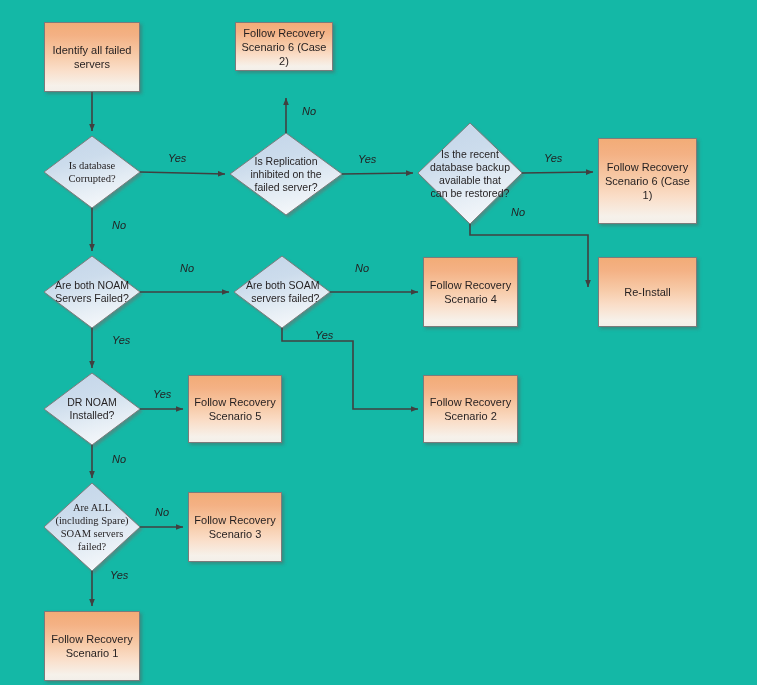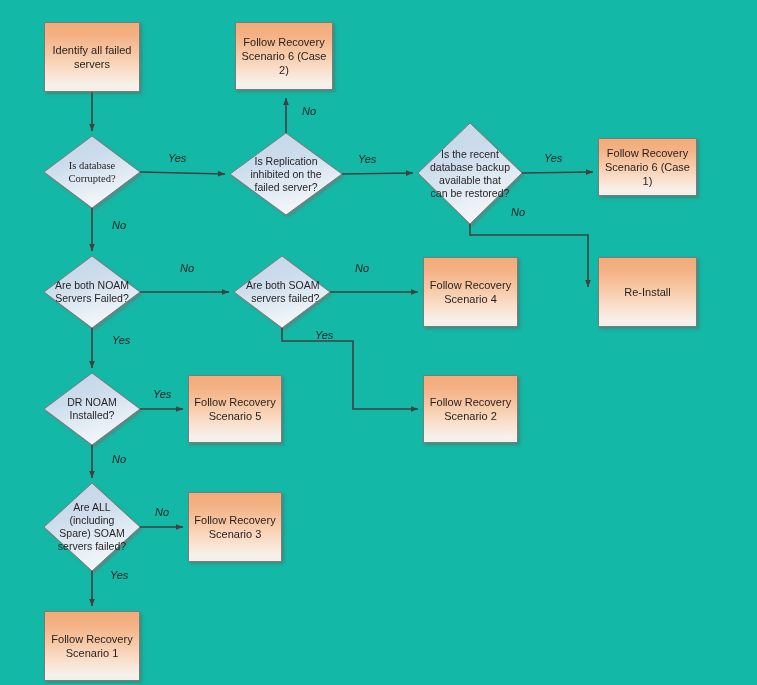--- a/index.html
+++ b/index.html
@@ -118,25 +118,25 @@
       <path d="M92,445 L92,478" marker-end="url(#arrow)"></path>
       <path d="M140,527 L183,527" marker-end="url(#arrow)"></path>
       <path d="M92,571 L92,606" marker-end="url(#arrow)"></path>
     </g>
   </svg>
 
   <div class="node process" style="left:44px; top:22px; width:96px; height:70px;">
     <span class="txt">Identify all failed servers</span>
   </div>
 
-  <div class="node process" style="left:235px; top:22px; width:98px; height:68px;">
+  <div class="node process" style="left:235px; top:22px; width:98px; height:49px;">
     <span class="txt">Follow Recovery Scenario 6 (Case 2)</span>
   </div>
 
-  <div class="node process" style="left:598px; top:138px; width:99px; height:58px;">
+  <div class="node process" style="left:598px; top:138px; width:99px; height:86px;">
     <span class="txt">Follow Recovery Scenario 6 (Case 1)</span>
   </div>
 
   <div class="node process" style="left:598px; top:257px; width:99px; height:70px;align-items:center;">
     <span class="txt">Re-Install</span>
   </div>
 
   <div class="node process" style="left:423px; top:257px; width:95px; height:70px;">
     <span class="txt">Follow Recovery Scenario 4</span>
   </div>
@@ -174,21 +174,21 @@
   </div>
 
   <div class="node decision" style="left:234px; top:256px; width:96px; height:72px;text-align:right;">
     <span class="txt">Are both SOAM servers failed?</span>
   </div>
 
   <div class="node decision" style="left:44px; top:373px; width:96px; height:72px;">
     <span class="txt">DR NOAM Installed?</span>
   </div>
 
-  <div class="node decision" style="left:44px; top:483px; width:96px; height:88px;">
+  <div class="node decision" style="left:44px; top:483px; width:96px; height:88px;font-family:Liberation Serif, serif;">
     <span class="txt">Are ALL (including Spare) SOAM servers failed?</span>
   </div>
 
   <div class="edge-label" style="left:168px; top:152px;">Yes</div>
   <div class="edge-label" style="left:112px; top:219px;">No</div>
   <div class="edge-label" style="left:302px; top:105px;">No</div>
   <div class="edge-label" style="left:358px; top:153px;">Yes</div>
   <div class="edge-label" style="left:544px; top:152px;">Yes</div>
   <div class="edge-label" style="left:511px; top:206px;">No</div>
   <div class="edge-label" style="left:180px; top:262px;">No</div>

